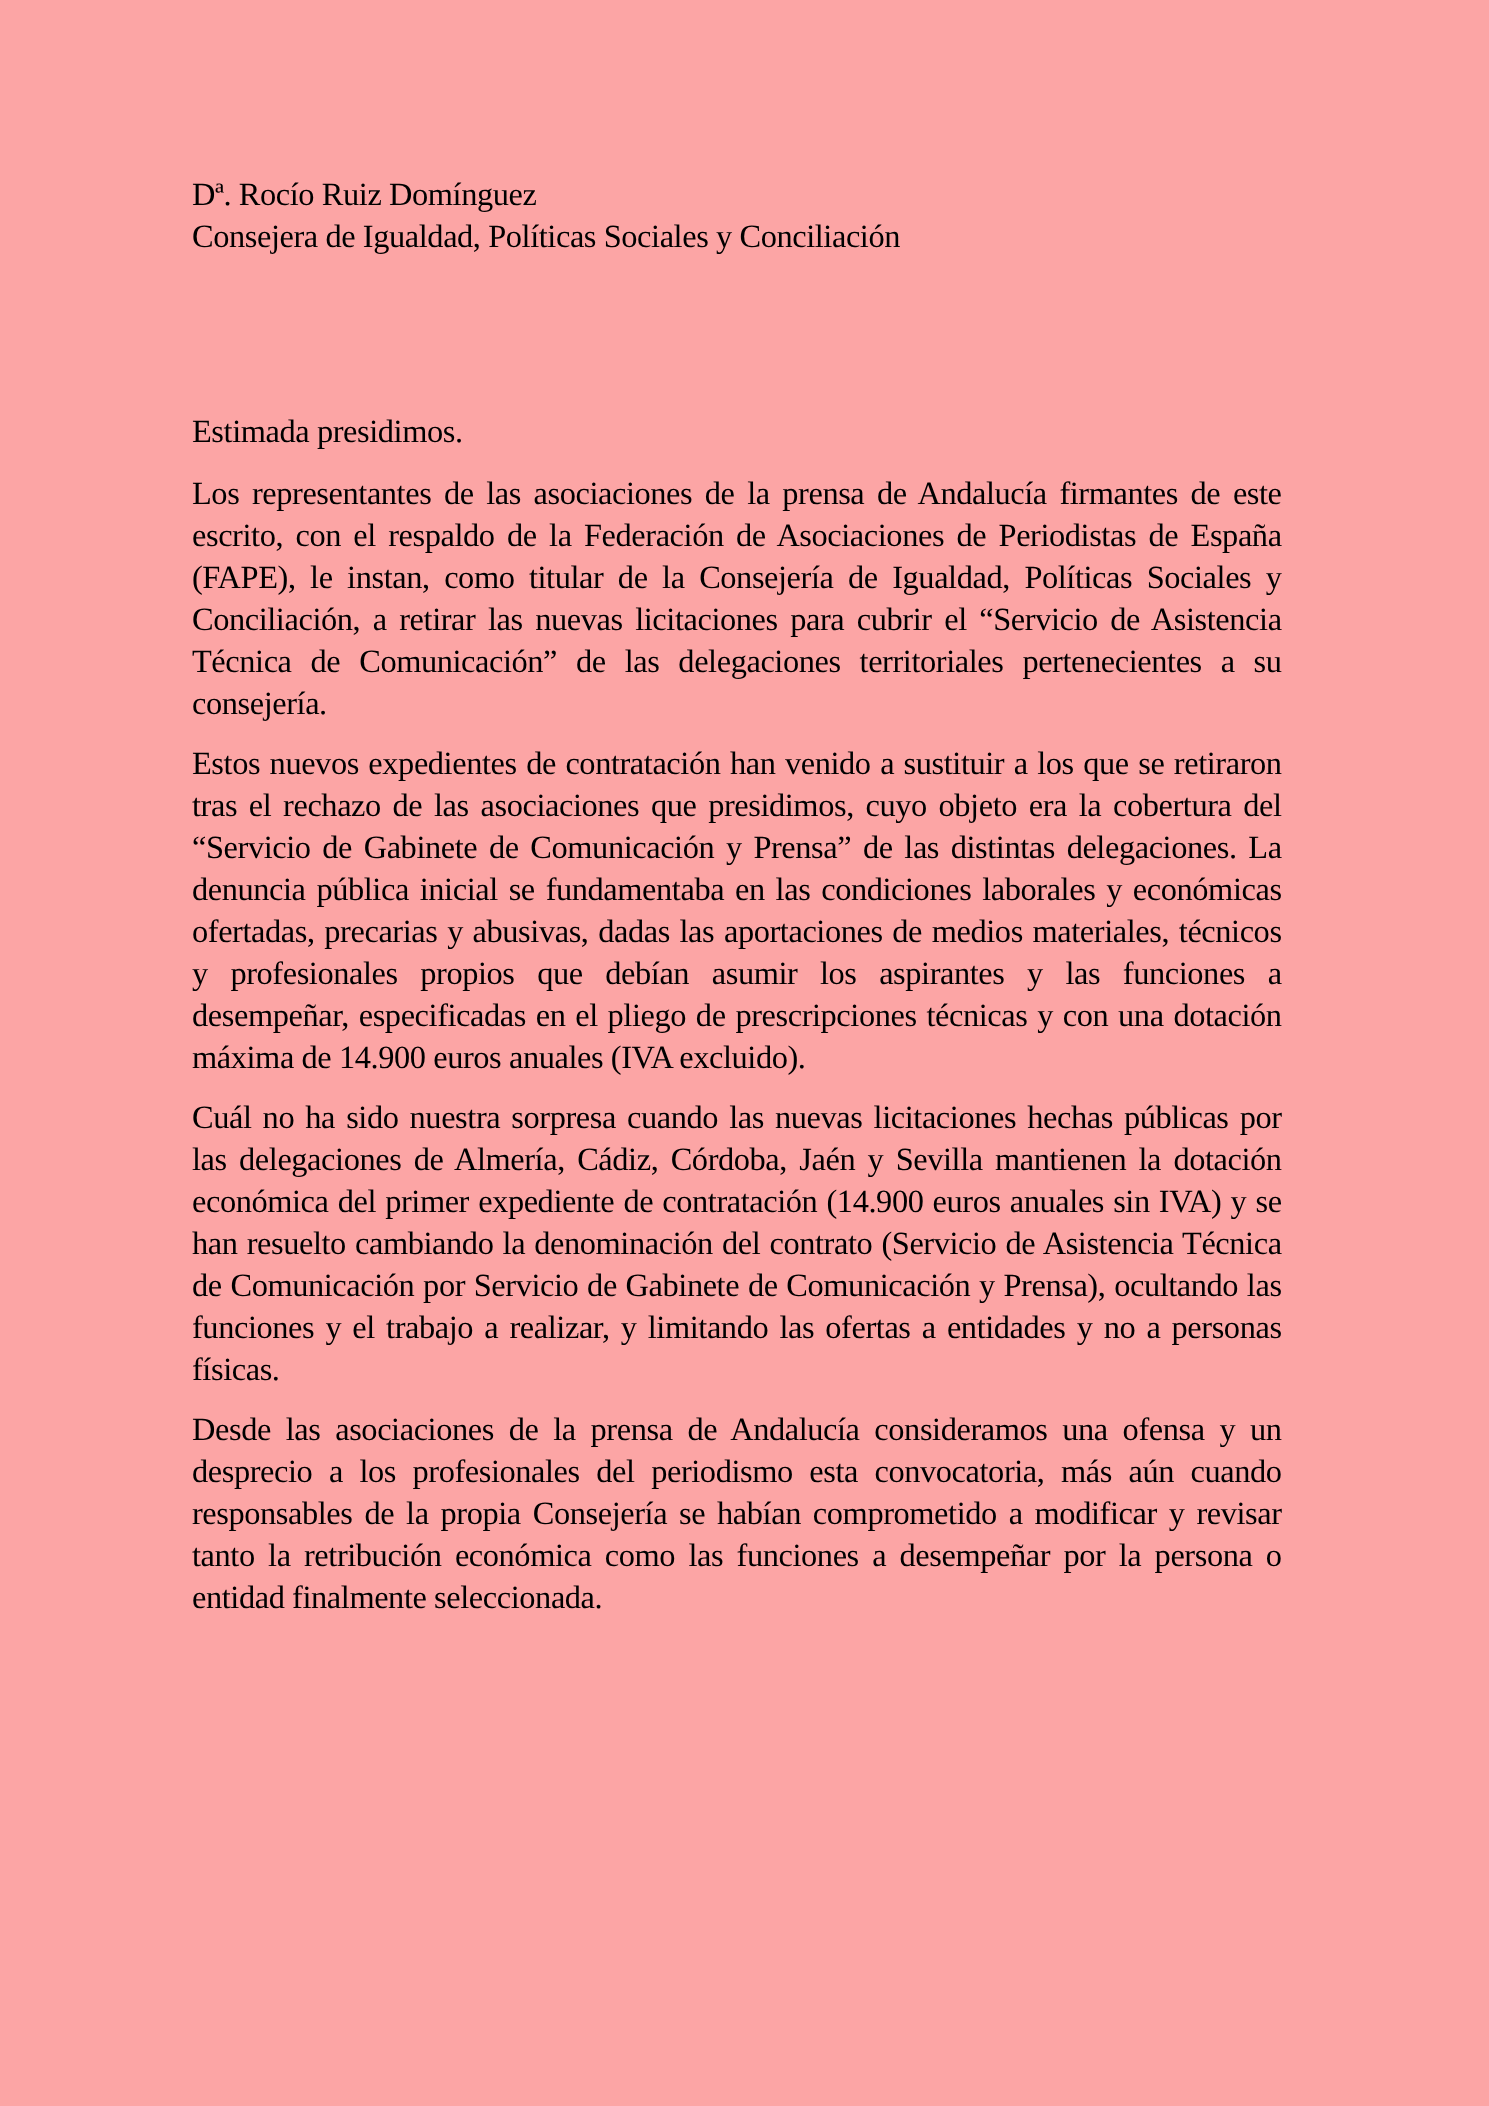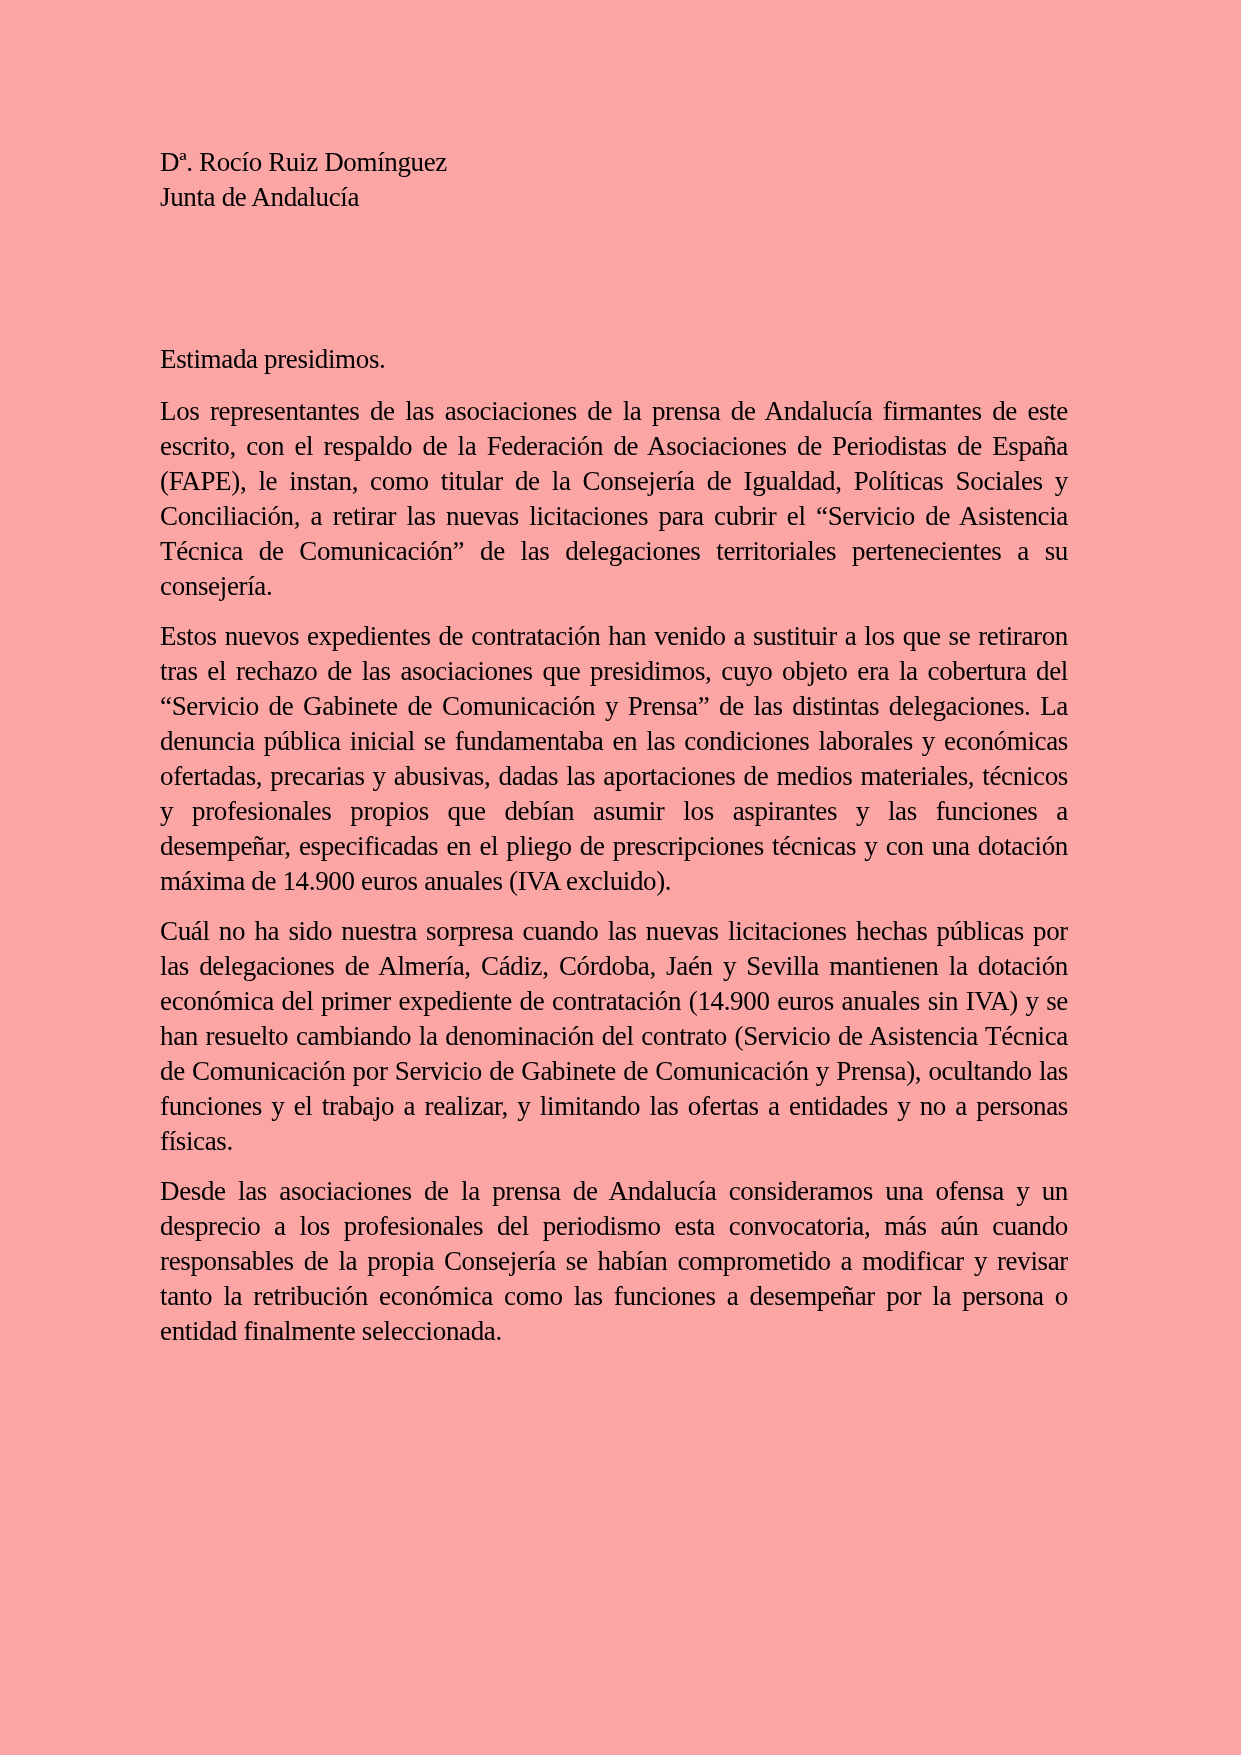--- a/index.html
+++ b/index.html
@@ -44,21 +44,21 @@
   }
 </style>
 </head>
 <body>
 
 <div class="page">
   <div class="content">
 
     <div class="recipient">
       <p>Dª. Rocío Ruiz Domínguez</p>
-      <p>Junta de Andalucía</p>
+      <p>Consejera de Igualdad, Políticas Sociales y Conciliación</p>
     </div>
 
 
     <p class="salutation">Estimada presidimos.</p>
 
     <p class="body-paragraph">Los representantes de las asociaciones de la prensa de Andalucía firmantes de este escrito, con el respaldo de la Federación de Asociaciones de Periodistas de España (FAPE), le instan, como titular de la Consejería de Igualdad, Políticas Sociales y Conciliación, a retirar las nuevas licitaciones para cubrir el “Servicio de Asistencia Técnica de Comunicación” de las delegaciones territoriales pertenecientes a su consejería.</p>
 
     <p class="body-paragraph">Estos nuevos expedientes de contratación han venido a sustituir a los que se retiraron tras el rechazo de las asociaciones que presidimos, cuyo objeto era la cobertura del “Servicio de Gabinete de Comunicación y Prensa” de las distintas delegaciones. La denuncia pública inicial se fundamentaba en las condiciones laborales y económicas ofertadas, precarias y abusivas, dadas las aportaciones de medios materiales, técnicos y profesionales propios que debían asumir los aspirantes y las funciones a desempeñar, especificadas en el pliego de prescripciones técnicas y con una dotación máxima de 14.900 euros anuales (IVA excluido).</p>
 
     <p class="body-paragraph">Cuál no ha sido nuestra sorpresa cuando las nuevas licitaciones hechas públicas por las delegaciones de Almería, Cádiz, Córdoba, Jaén y Sevilla mantienen la dotación económica del primer expediente de contratación (14.900 euros anuales sin IVA) y se han resuelto cambiando la denominación del contrato (Servicio de Asistencia Técnica de Comunicación por Servicio de Gabinete de Comunicación y Prensa), ocultando las funciones y el trabajo a realizar, y limitando las ofertas a entidades y no a personas físicas.</p>

